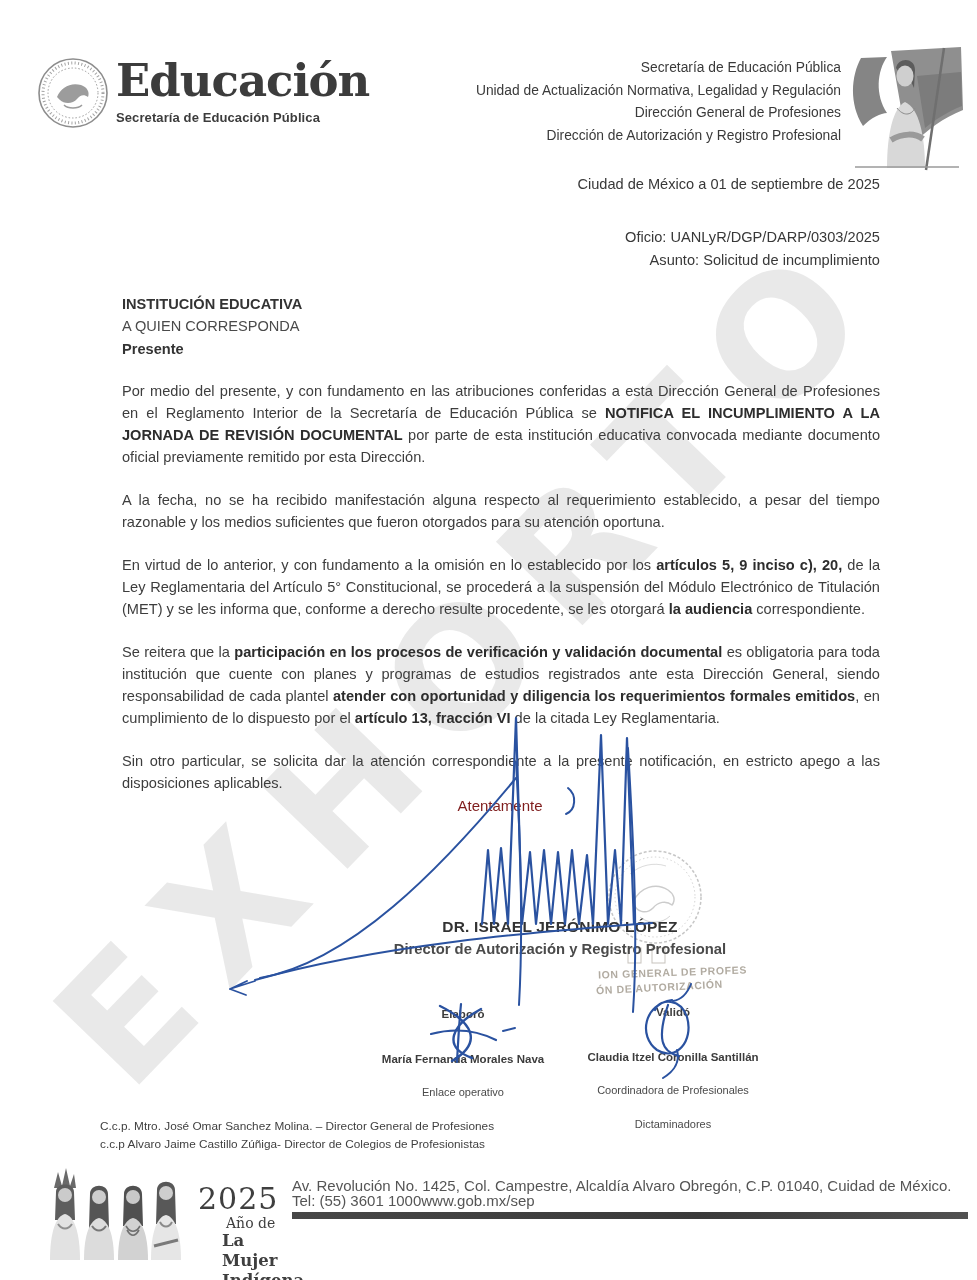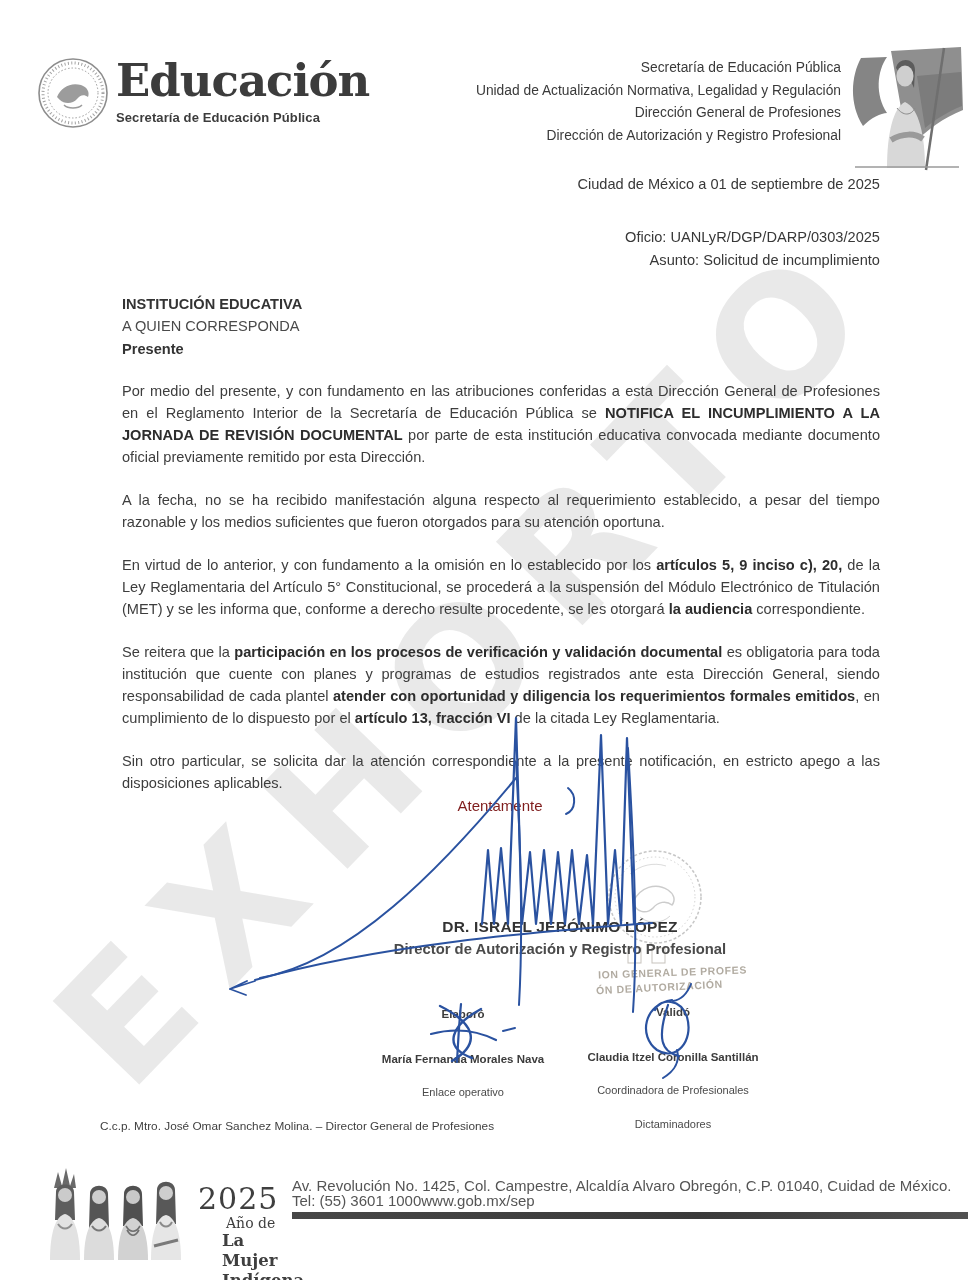--- a/index.html
+++ b/index.html
@@ -177,20 +177,21 @@
   </div>
   <div class="signoff va">
     <div class="lbl">Validó</div>
     <div class="nm">Claudia Itzel Coronilla Santillán</div>
     <div class="rl">Coordinadora de Profesionales</div>
     <div class="rl">Dictaminadores</div>
   </div>
 
   <div class="ccp">
     <div>C.c.p. Mtro. José Omar Sanchez Molina. – Director General de Profesiones</div>
+    <div>c.c.p Alvaro Jaime Castillo Zúñiga- Director de Colegios de Profesionistas</div>
   </div>
 
   <div class="footer-women">
     <svg width="152" height="96" viewBox="0 0 152 96">
       <path d="M12,22 L16,6 L20,20 L24,2 L28,20 L32,8 L34,22 Z" fill="#6a6a6a"></path>
       <path d="M14,26 C14,16 32,16 32,26 L33,54 L13,54 Z" fill="#5e5e5e"></path>
       <circle cx="23" cy="29" r="7" fill="#cbcbcb"></circle>
       <path d="M8,94 C8,66 14,50 23,48 C32,50 38,66 38,94 Z" fill="#e2e2e2"></path>
       <path d="M16,58 C20,64 26,64 30,58" stroke="#8f8f8f" fill="none" stroke-width="2"></path>
       <path d="M48,28 C48,17 66,17 66,28 L67,62 L47,62 Z" fill="#555555"></path>

